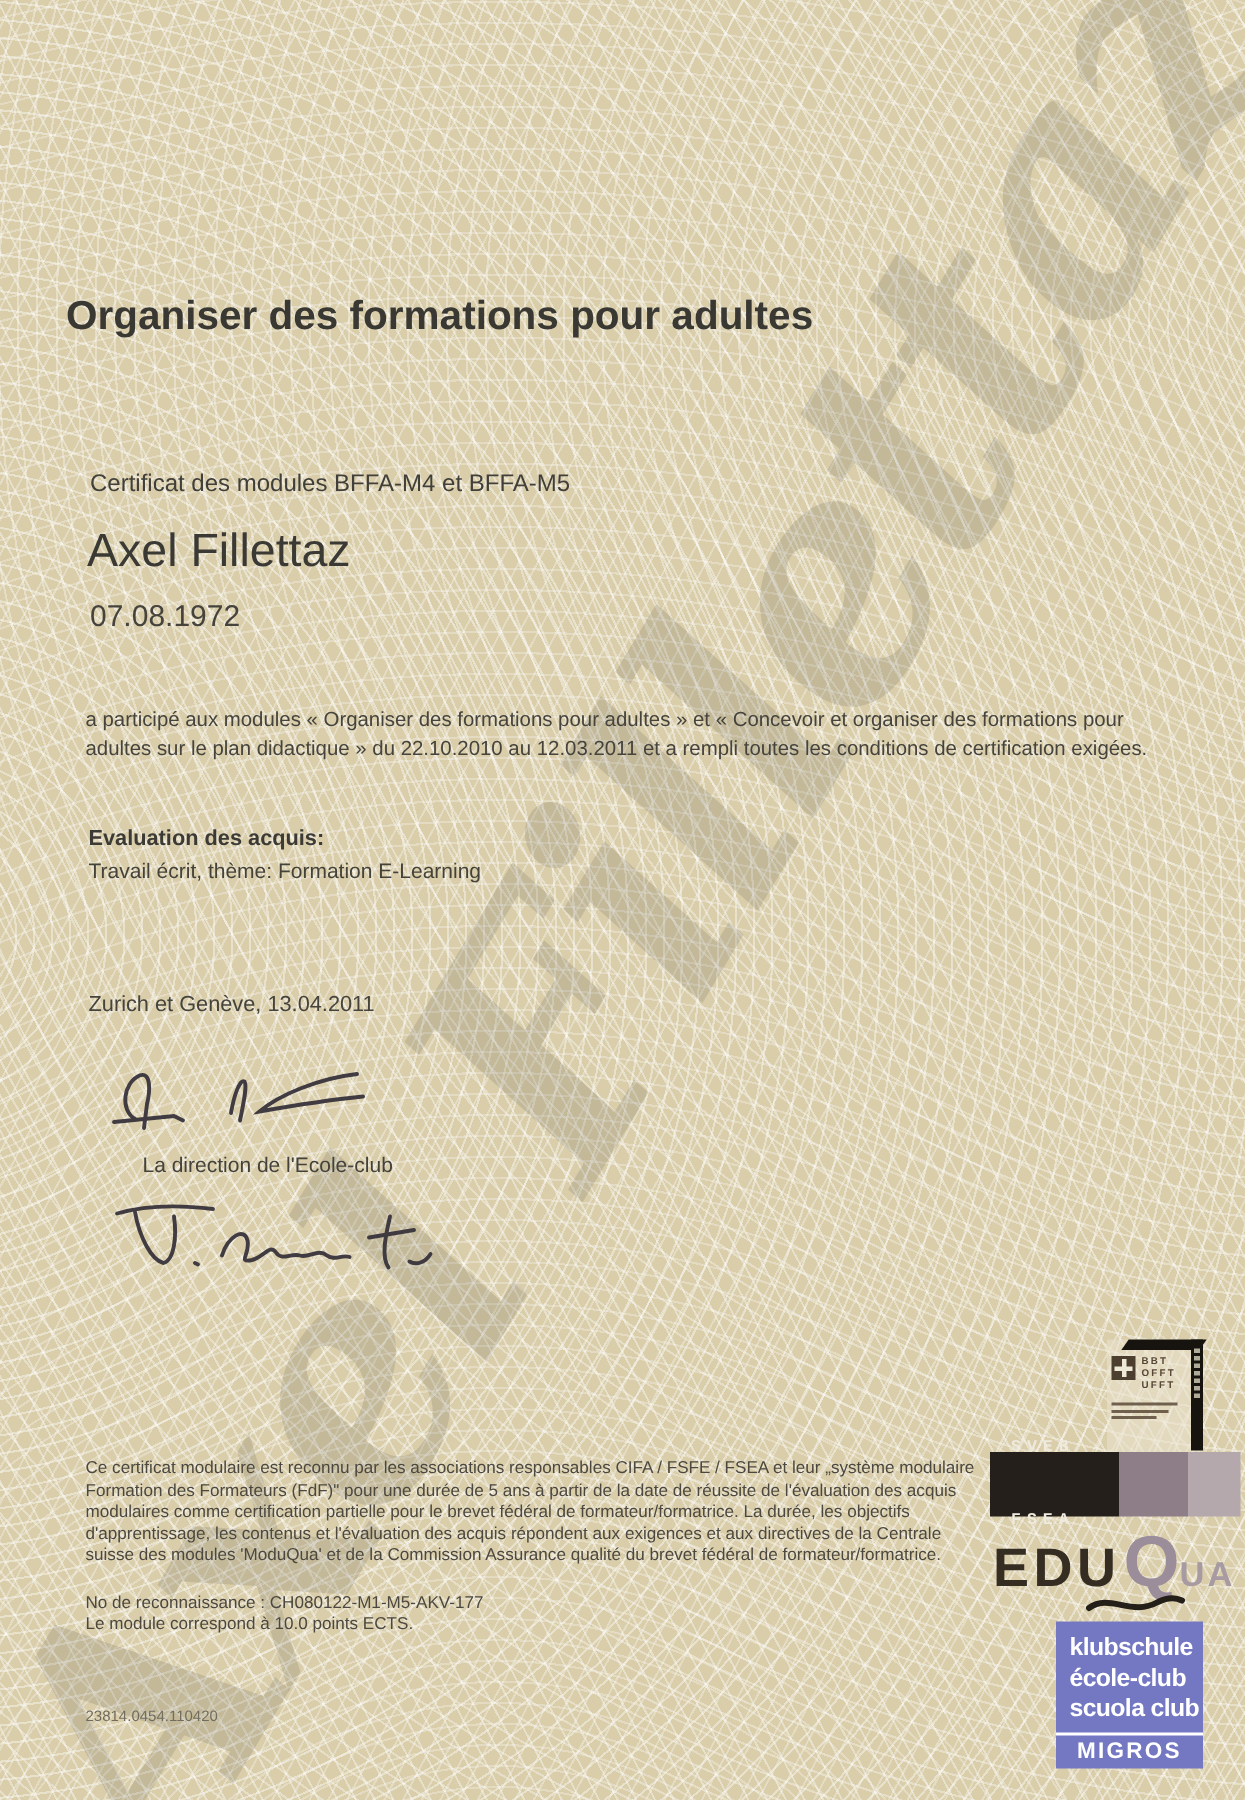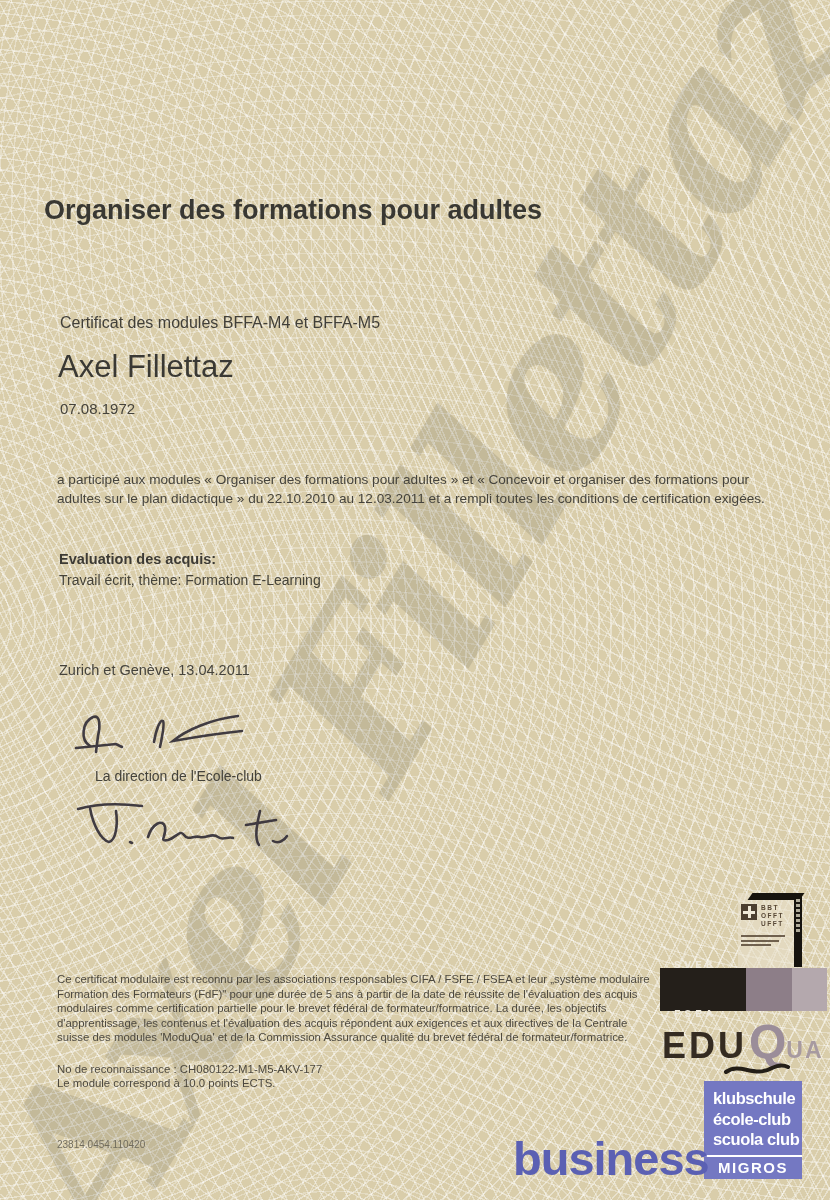--- a/index.html
+++ b/index.html
@@ -24,21 +24,21 @@
     transform:rotate(-59deg);
     font-family:"DejaVu Serif", serif; font-style:italic; font-weight:bold;
     font-size:215px; letter-spacing:-10px;
     color:rgba(112,103,86,.20);
     pointer-events:none;
   }
   .title   { left:58px; top:128px; font-size:44px; color:#3e3d38; letter-spacing:.5px; }
   .subtl   { left:44px; top:193px; font-size:27px; line-height:35px; width:510px; color:#393833;font-weight:bold; }
   .modules { left:60px; top:314px; font-size:16px; color:#413f39; }
   .name    { left:58px; top:349px; font-size:31px; color:#3a3934; }
-  .dob     { left:60px; top:400px; font-size:15px; color:#45433c; }
+  .dob     { left:60px; top:400px; font-size:20px; color:#45433c; }
   .bodytxt { left:57px; top:470px; font-size:13.6px; line-height:19px; width:726px; color:#45433c; }
   .evalhead{ left:59px; top:551px; font-size:14.5px; font-weight:bold; color:#3c3a34; }
   .eval1   { left:59px; top:572px; font-size:14px; color:#454339;text-align:right; }
   .eval2   { left:59px; top:612px; font-size:14px; color:#454339; }
   .place   { left:59px; top:662px; font-size:14.5px; color:#45433c; }
   .cap1    { left:59px; top:768px; font-size:14px; color:#44423b;margin-left:36px; }
   .cap2    { left:59px; top:861px; font-size:14px; color:#44423b; }
   .fine    { left:57px; top:972px; font-size:11.4px; line-height:14.6px; width:602px; color:#4c483f; }
   .recog   { left:57px; top:1063px; font-size:11.4px; color:#4c483f; }
   .ects    { left:57px; top:1077px; font-size:11.4px; color:#4c483f; }
@@ -182,17 +182,16 @@
   <div class="abs klub">
     <div class="klub-main">
       <div>klubschule</div>
       <div>école-club</div>
       <div>scuola club</div>
     </div>
     <div class="klub-sep"></div>
     <div class="klub-migros">MIGROS</div>
   </div>
 
-  <div class="abs business">business</div>
 
   <div class="abs serial">23814.0454.110420</div>
 
 </div>
 
 </body></html>

